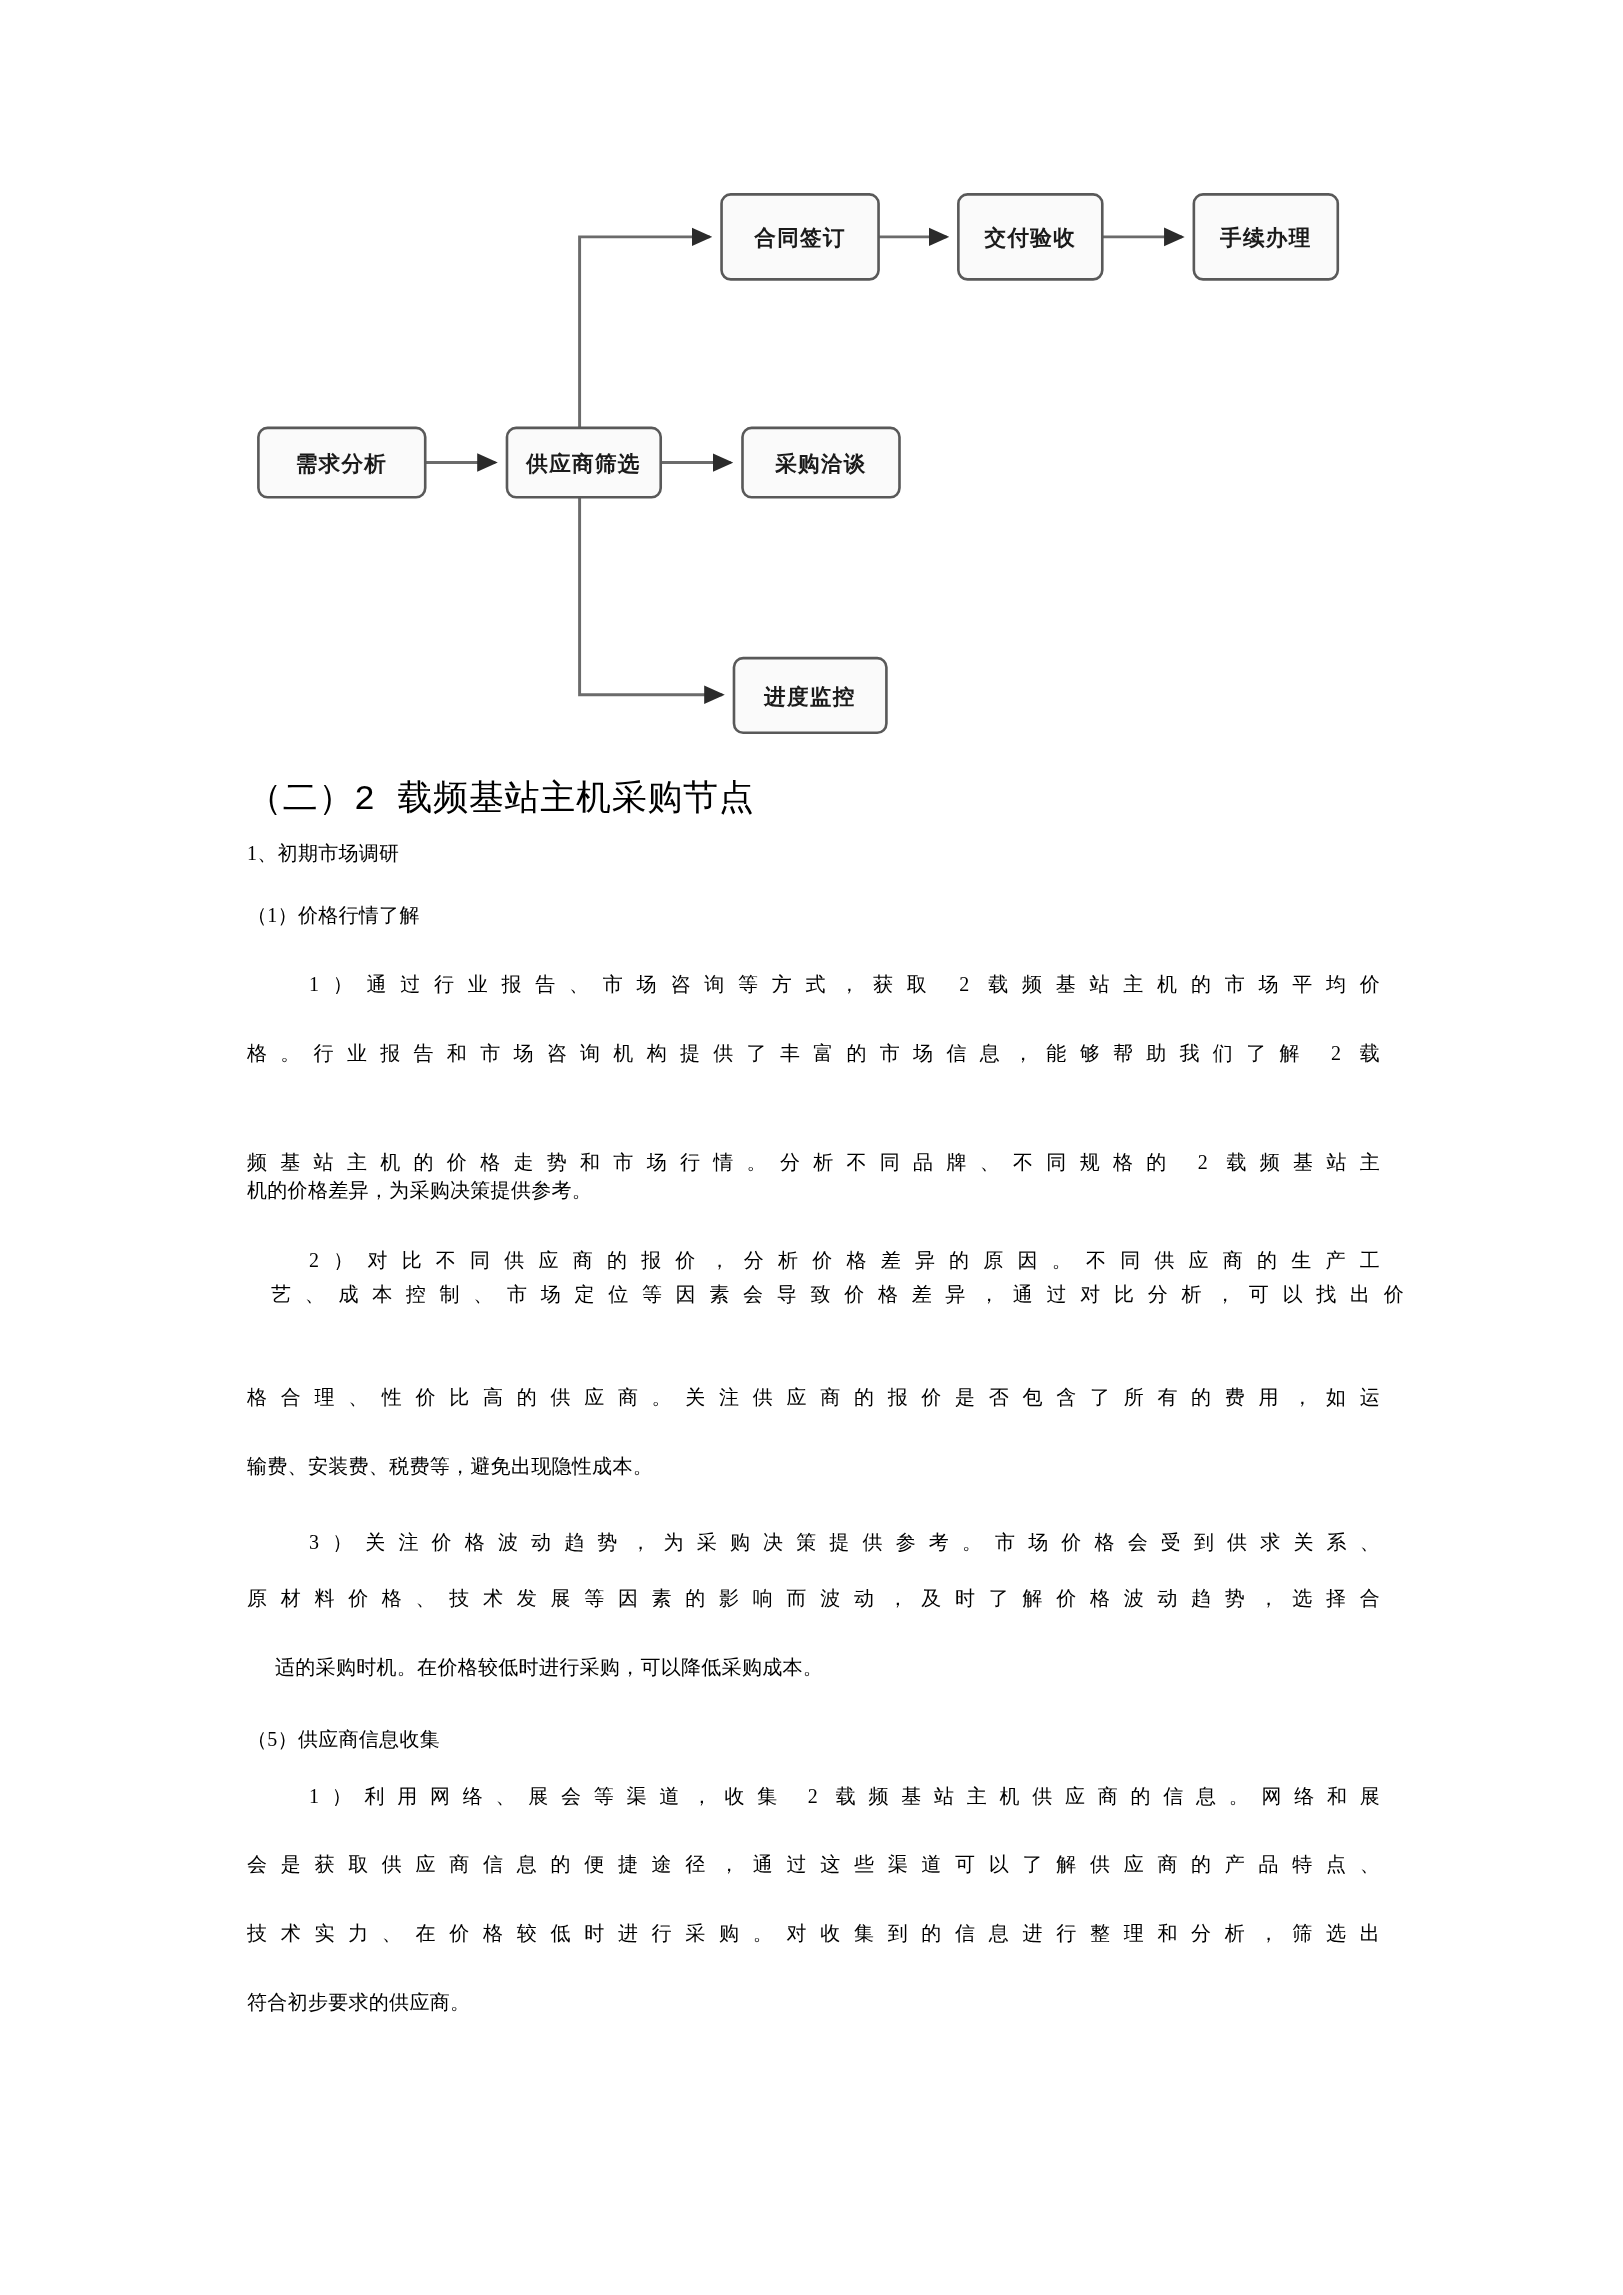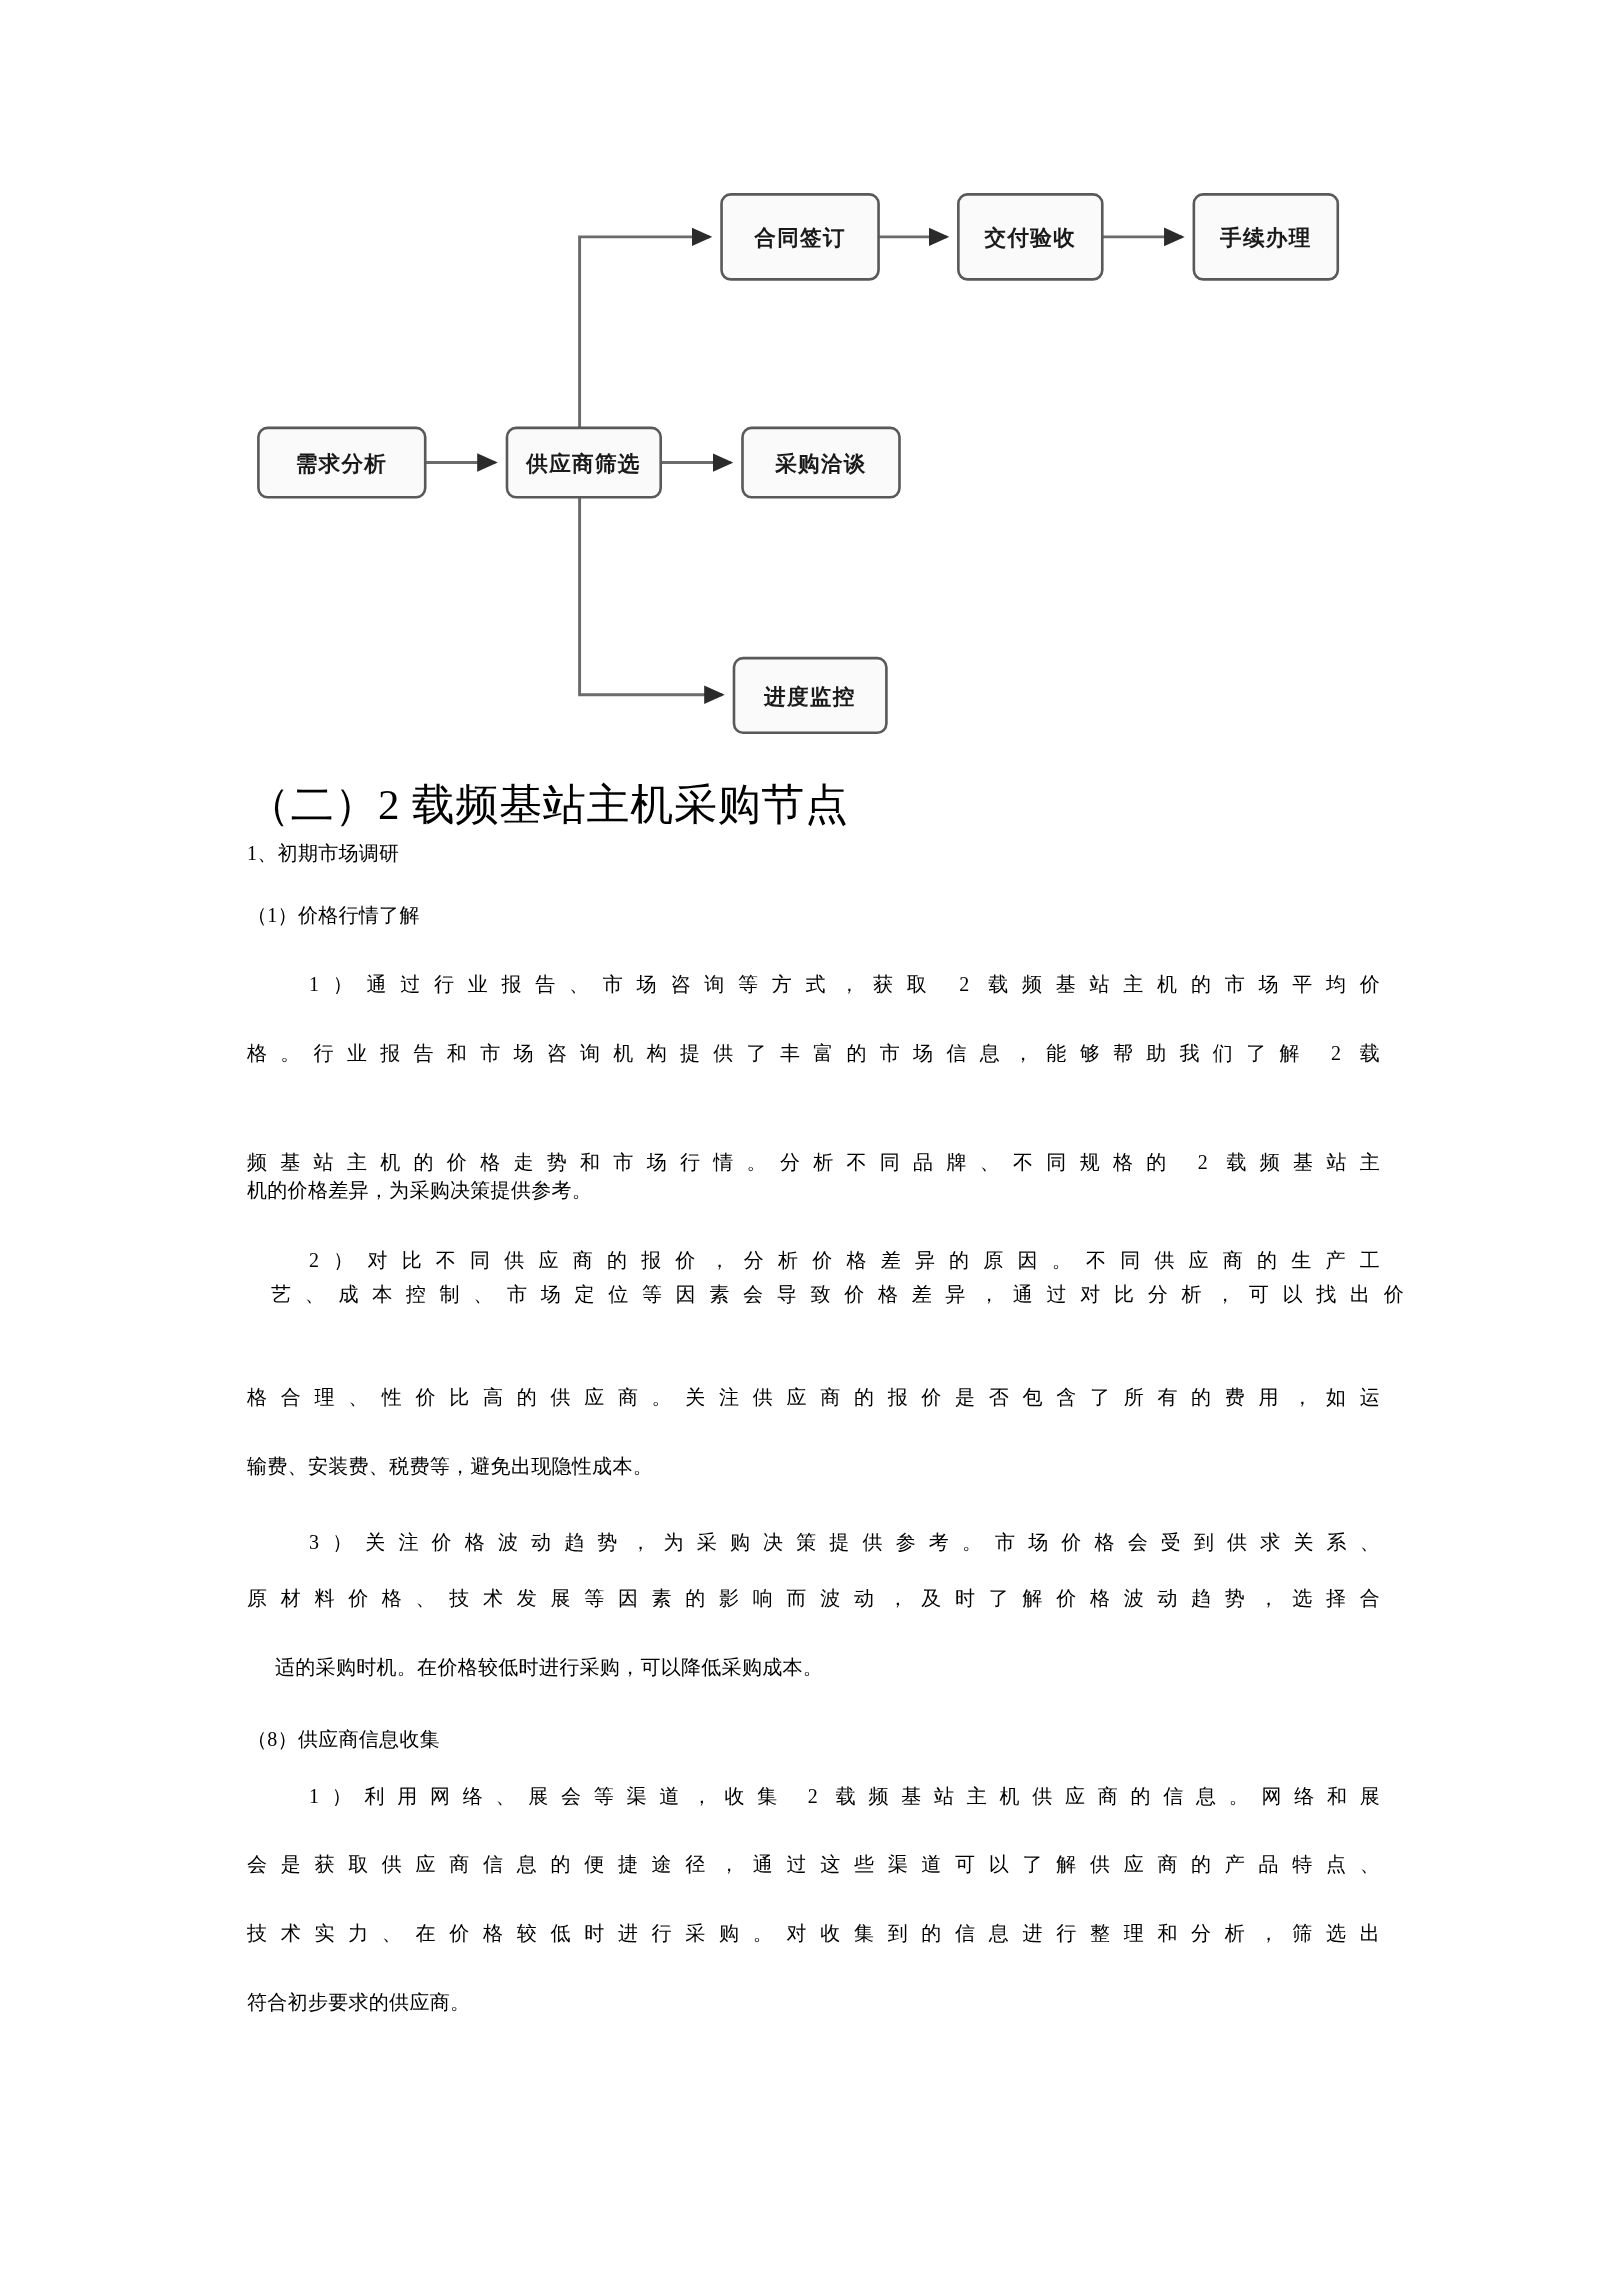--- a/index.html
+++ b/index.html
@@ -50,22 +50,22 @@
   
   .body-text{
     position:absolute;
     left:0;top:0;
     width:1623px;
   }
 
   .h-section{
     position:absolute;
     left:247px;
-    font-family:Liberation Serif, serif;
-    font-size:43px;
+    font-family:Liberation Mono, monospace;
+    font-size:35px;
     font-weight:400;
     line-height:1;
     white-space:nowrap;
     letter-spacing:0.7px;
   }
 
   .line{
     position:absolute;
     font-size:20px;
     line-height:1;
@@ -183,21 +183,21 @@
 
     <div class="line just just-indent" style="top:1250px;">2）对比不同供应商的报价，分析价格差异的原因。不同供应商的生产工</div>
     <div class="line just" style="top:1284px;margin-left:24px;">艺、成本控制、市场定位等因素会导致价格差异，通过对比分析，可以找出价</div>
     <div class="line just" style="top:1387px;">格合理、性价比高的供应商。关注供应商的报价是否包含了所有的费用，如运</div>
     <div class="line flush" style="top:1456px;">输费、安装费、税费等，避免出现隐性成本。</div>
 
     <div class="line just just-indent" style="top:1519px;margin-top:13px;">3）关注价格波动趋势，为采购决策提供参考。市场价格会受到供求关系、</div>
     <div class="line just" style="top:1588px;">原材料价格、技术发展等因素的影响而波动，及时了解价格波动趋势，选择合</div>
     <div class="line flush" style="top:1657px;margin-left:28px;">适的采购时机。在价格较低时进行采购，可以降低采购成本。</div>
 
-    <div class="line flush" style="top:1729px;">（8）供应商信息收集</div>
+    <div class="line flush" style="top:1729px;">（5）供应商信息收集</div>
 
     <div class="line just just-indent" style="top:1786px;">1）利用网络、展会等渠道，收集 2 载频基站主机供应商的信息。网络和展</div>
     <div class="line just" style="top:1854px;">会是获取供应商信息的便捷途径，通过这些渠道可以了解供应商的产品特点、</div>
     <div class="line just" style="top:1923px;">技术实力、在价格较低时进行采购。对收集到的信息进行整理和分析，筛选出</div>
     <div class="line flush" style="top:1992px;">符合初步要求的供应商。</div>
 
   </div>
 </div>
 
 

